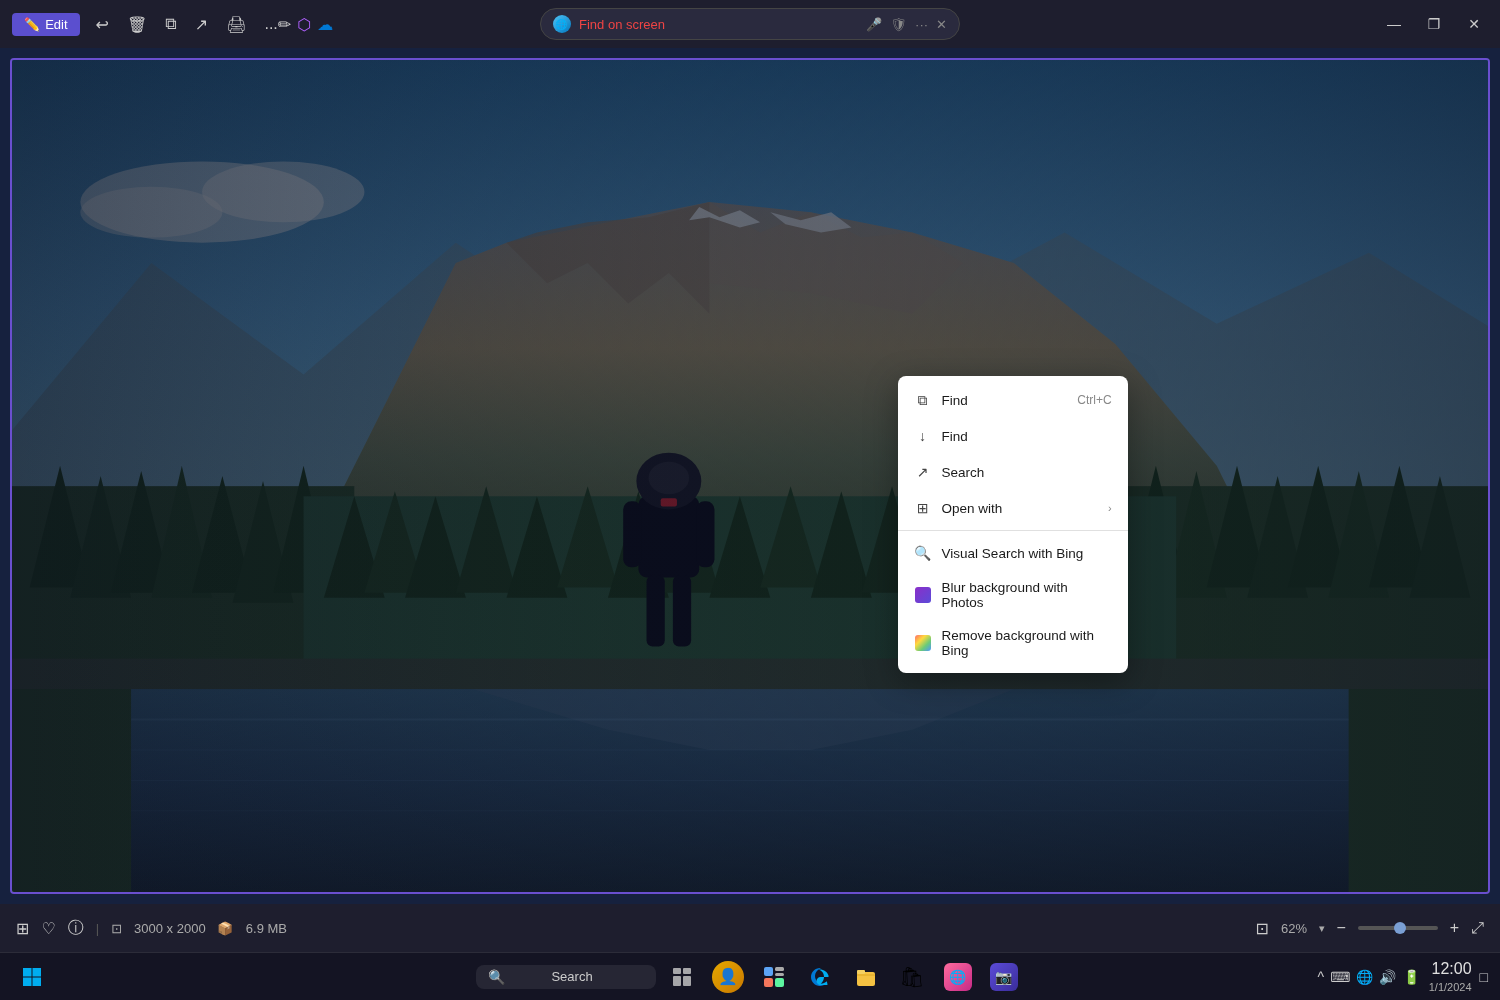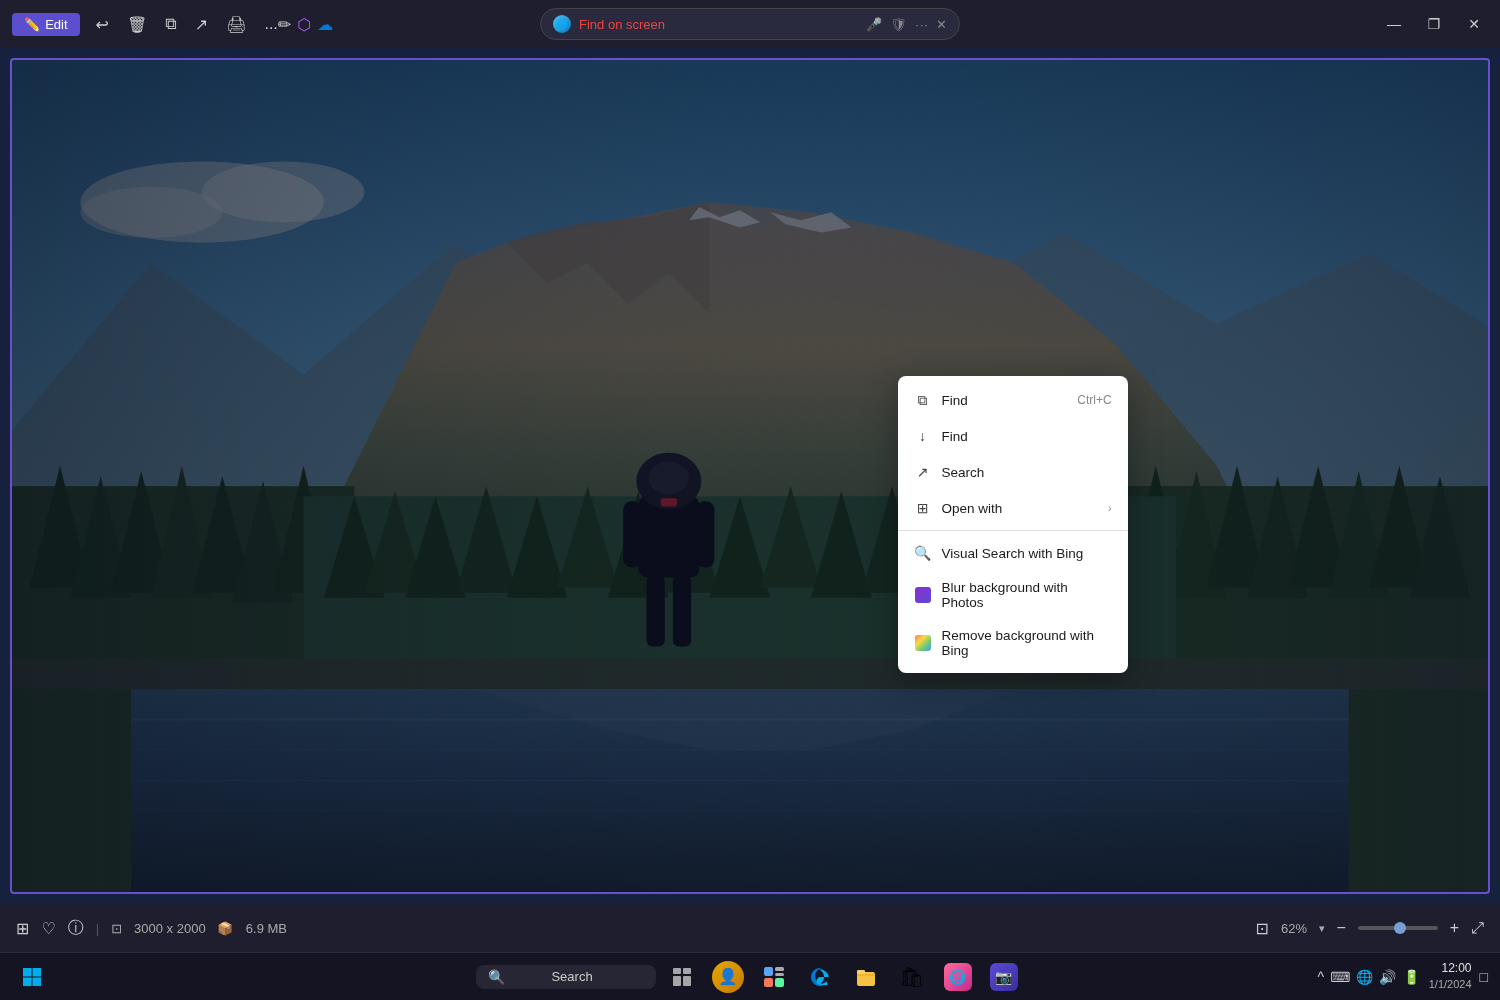--- a/index.html
+++ b/index.html
@@ -607,18 +607,18 @@
 
   <div class="taskbar-right">
     <div class="taskbar-sys-icons">
       <span class="sys-icon">^</span>
       <span class="sys-icon">⌨</span>
       <span class="sys-icon">🌐</span>
       <span class="sys-icon">🔊</span>
       <span class="sys-icon">🔋</span>
     </div>
     <div style="text-align:right;line-height:1.4;">
-      <div style="font-size:12px;color:#e0e0e0;">12:00</div>
+      <div style="font-size:16px;color:#e0e0e0;">12:00</div>
       <div style="font-size:11px;color:#aaa;">1/1/2024</div>
     </div>
     <span class="sys-icon">□</span>
   </div>
 </div>
 
 </body></html>

